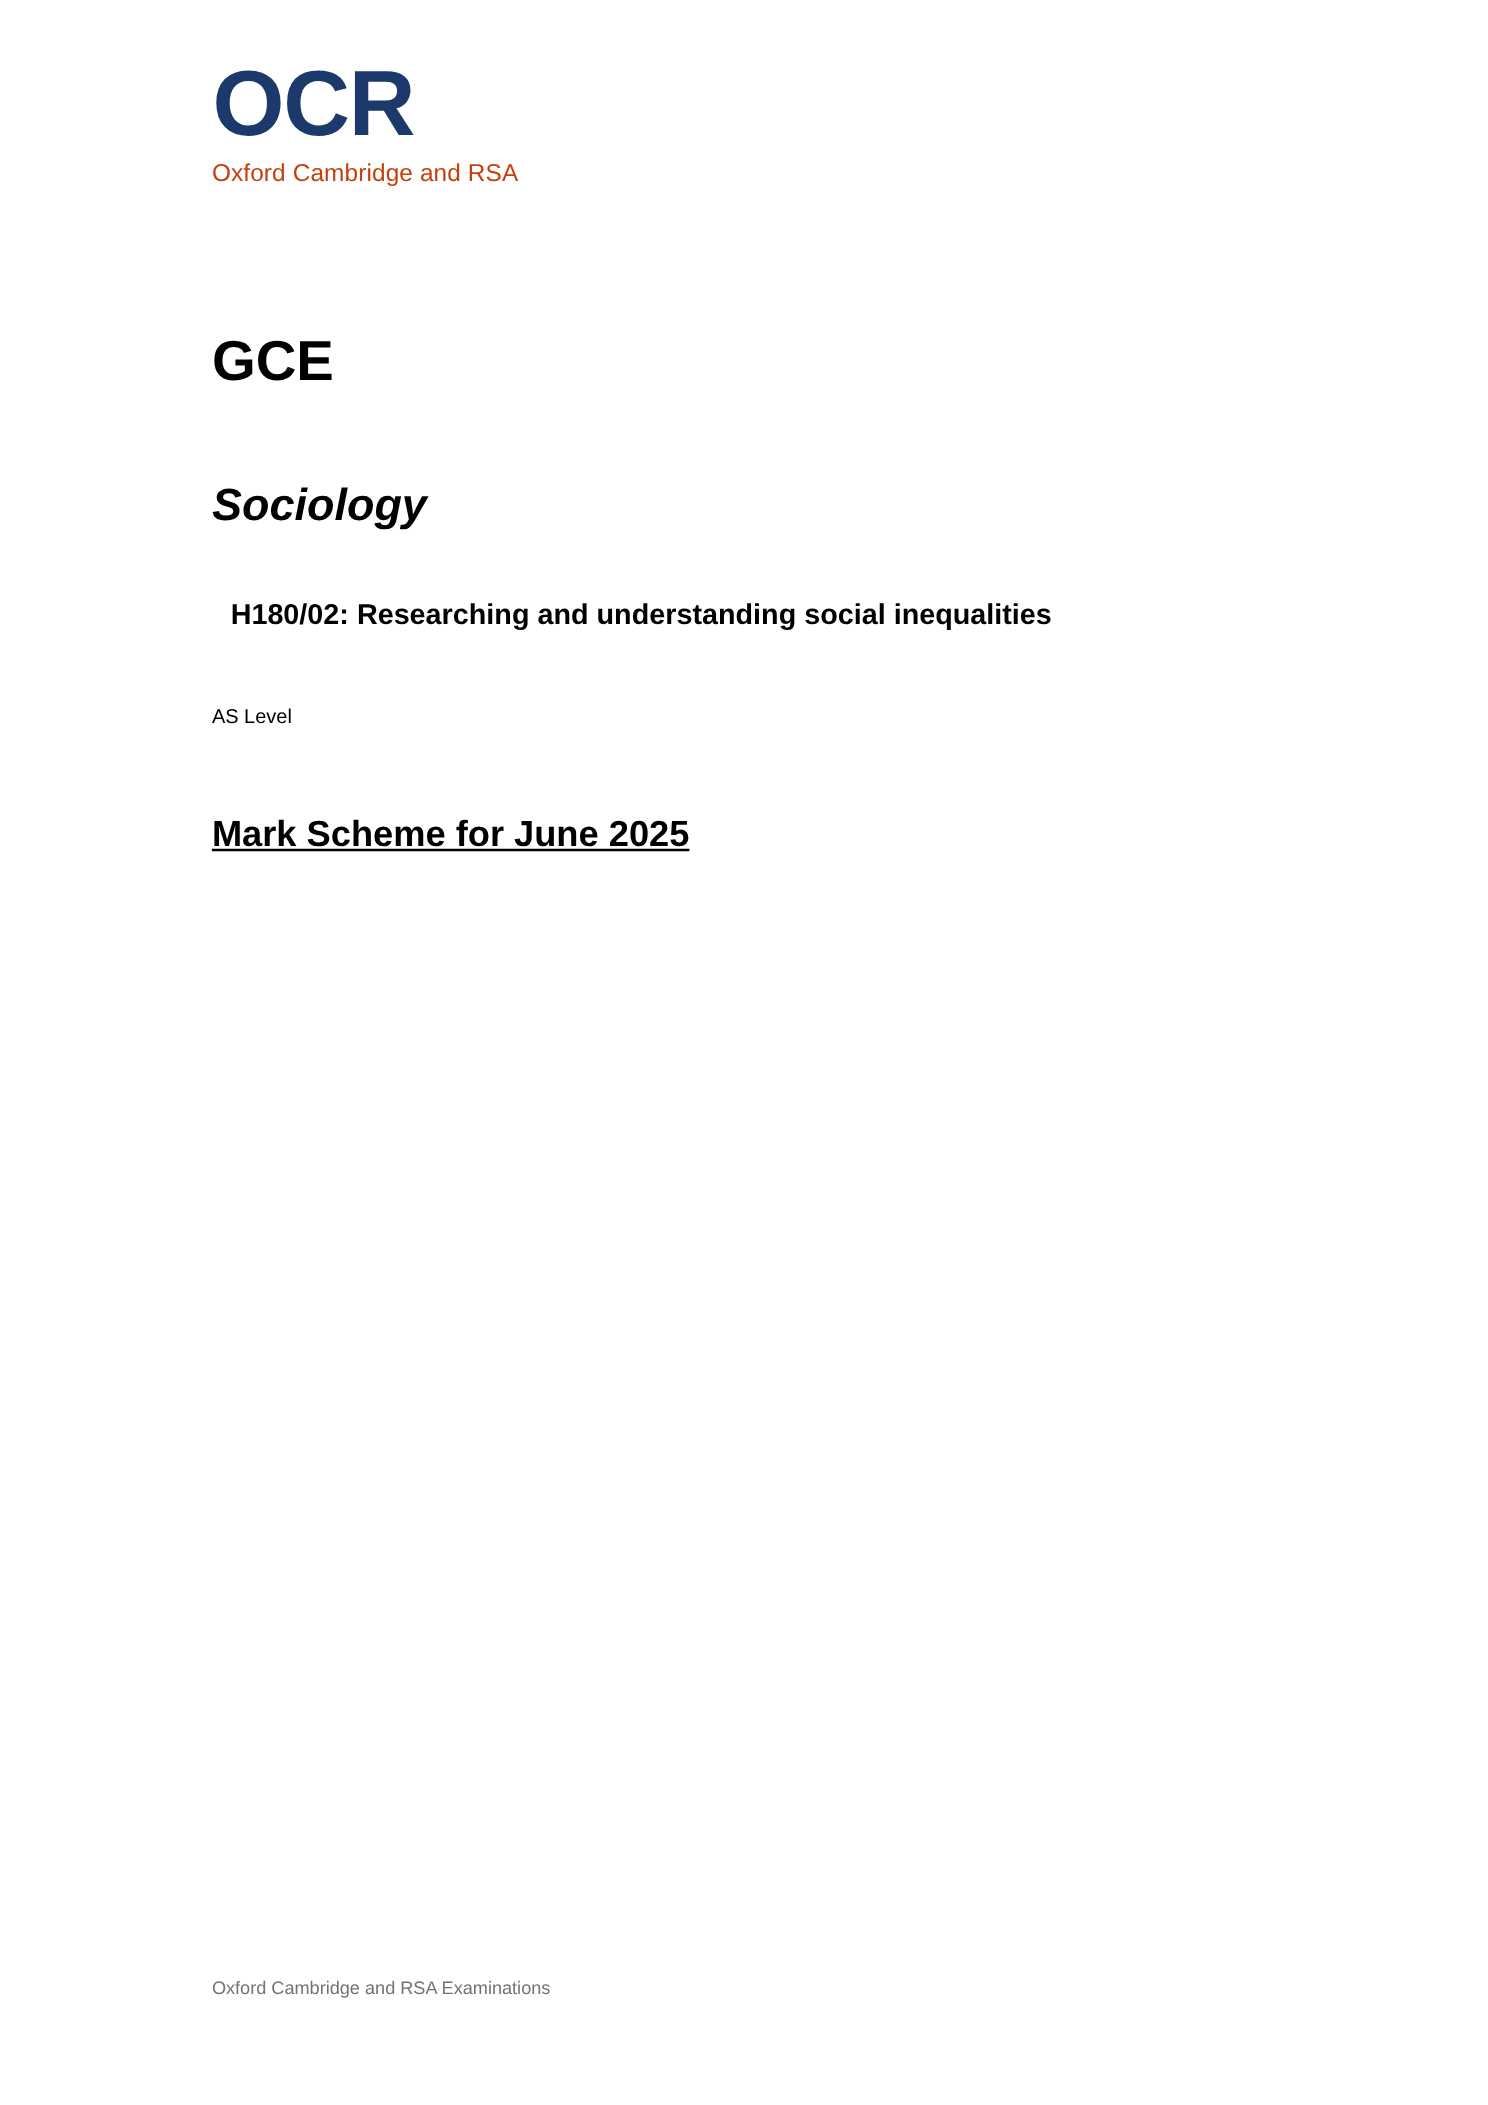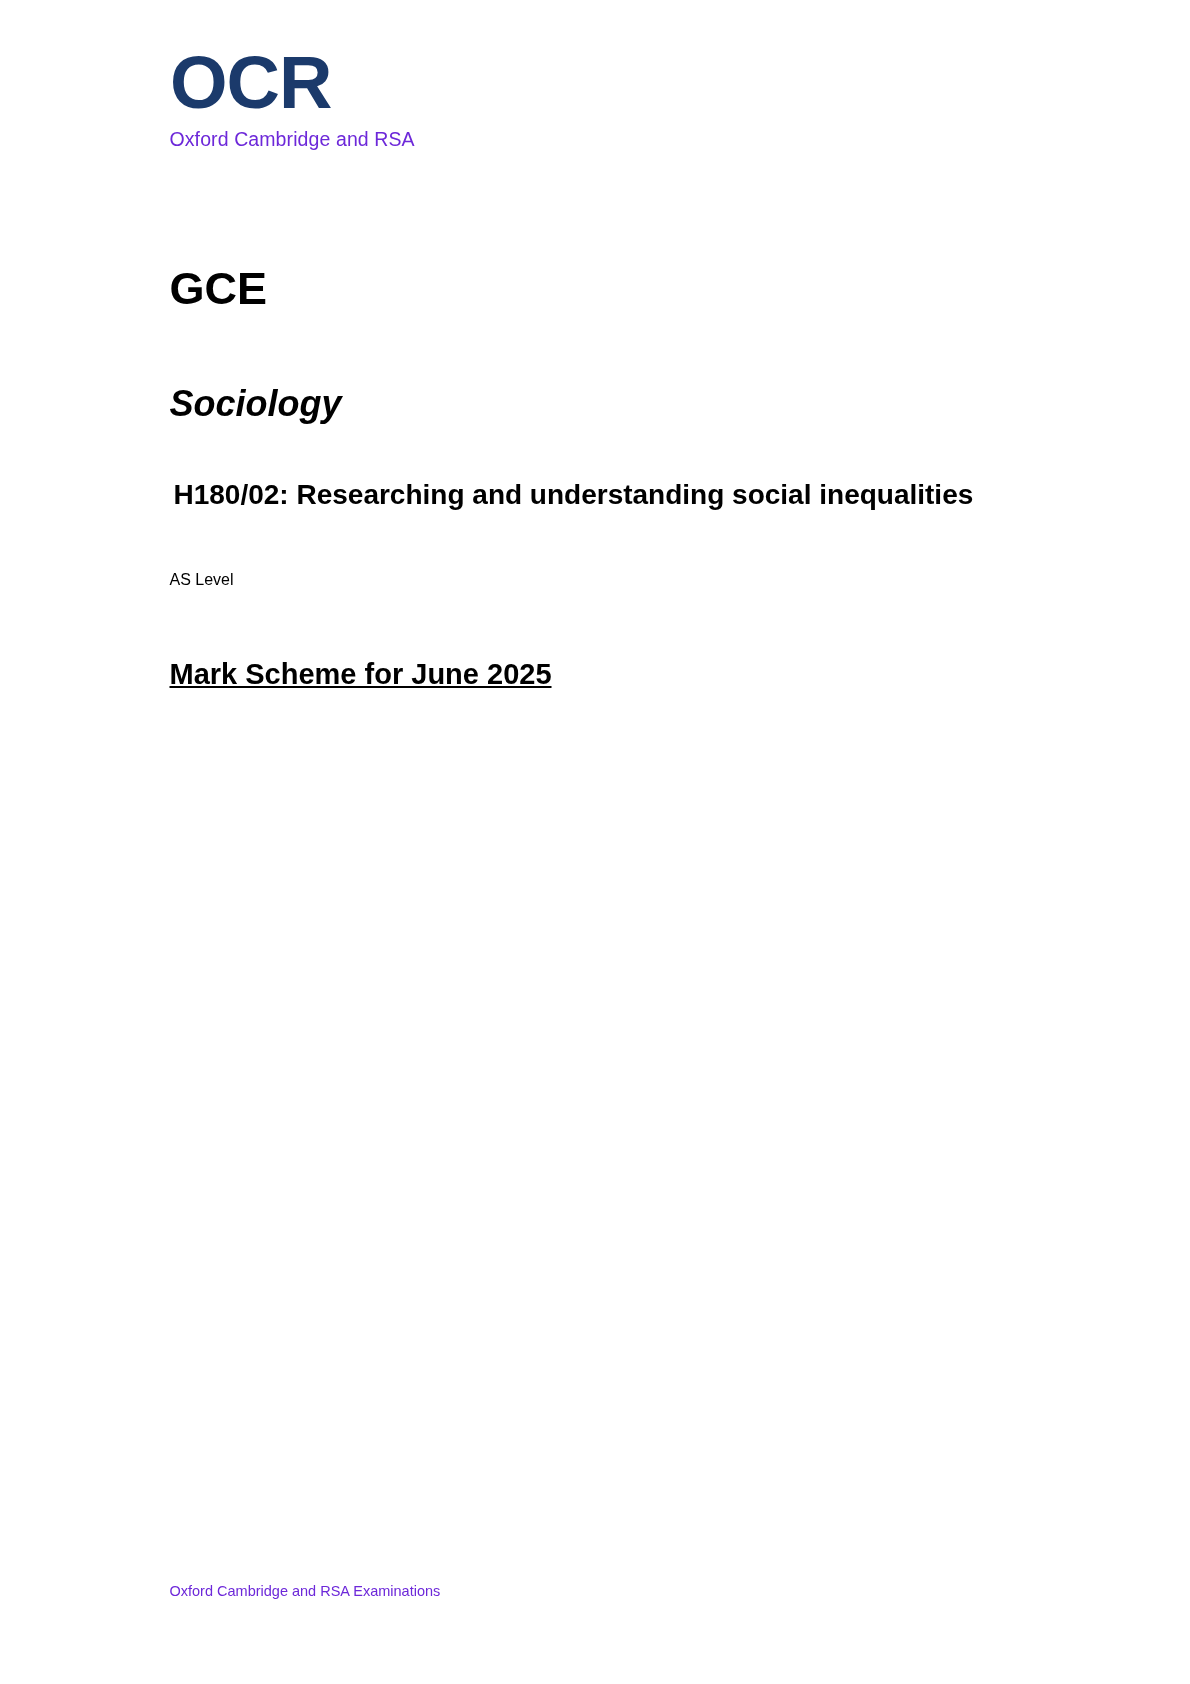--- a/index.html
+++ b/index.html
@@ -30,21 +30,21 @@
   .logo-mark {
     display: block;
     width: 216px;
     height: 82px;
   }
   .logo-tagline {
     display: block;
     margin-top: 2px;
     font-size: 19.5px;
     line-height: 1.15;
-    color: #6d28d9;
+    color: #c2410c;
     letter-spacing: 0.1px;
     white-space: nowrap;
   }
 
   
   .title-block {
     position: absolute;
     left: 112px;
     top: 262px;
     width: 960px;
@@ -56,24 +56,24 @@
     margin: 0 0 66px 0;
   }
   .subject {
     font-size: 36px;
     font-weight: bold;
     line-height: 1.2;
     margin: 0 0 52px 0;
     font-style: italic;
   }
   .unit {
-    font-size: 28px;
+    font-size: 23px;
     font-weight: bold;
     line-height: 1.25;
-    margin: 0 0 58px 4px;
+    margin: 0 0 58px 15px;
   }
   .level {
     font-size: 16px;
     font-weight: normal;
     line-height: 1.2;
     margin: 0 0 68px 0;
   }
   .msline {
     font-size: 29px;
     font-weight: bold;
@@ -82,21 +82,21 @@
     text-decoration: underline;
   }
 
   
   .footer {
     position: absolute;
     left: 112px;
     bottom: 84px;
     font-size: 14.5px;
     line-height: 1.2;
-    color: #6d28d9;
+    color: #737373;
   }
 </style>
 </head>
 <body>
 
 <div class="page">
 
   <div class="logo-block">
     <svg class="logo-mark" viewBox="0 0 216 82" xmlns="http://www.w3.org/2000/svg" aria-label="OCR">
       <text x="0" y="64" font-family="Liberation Sans, sans-serif" font-size="74" font-weight="bold" fill="#1b3a6b" letter-spacing="-1">OCR</text>

